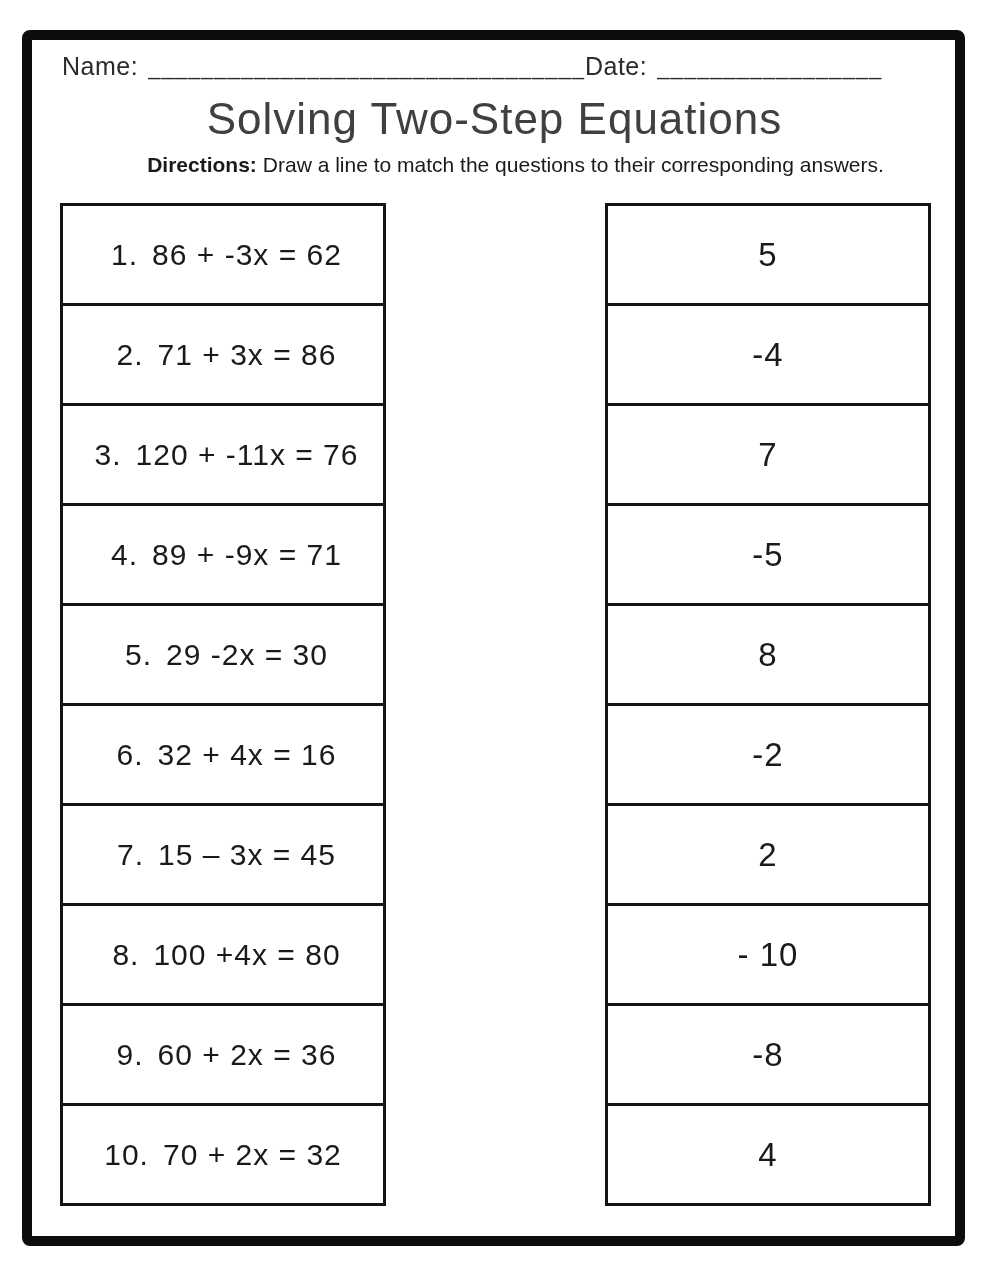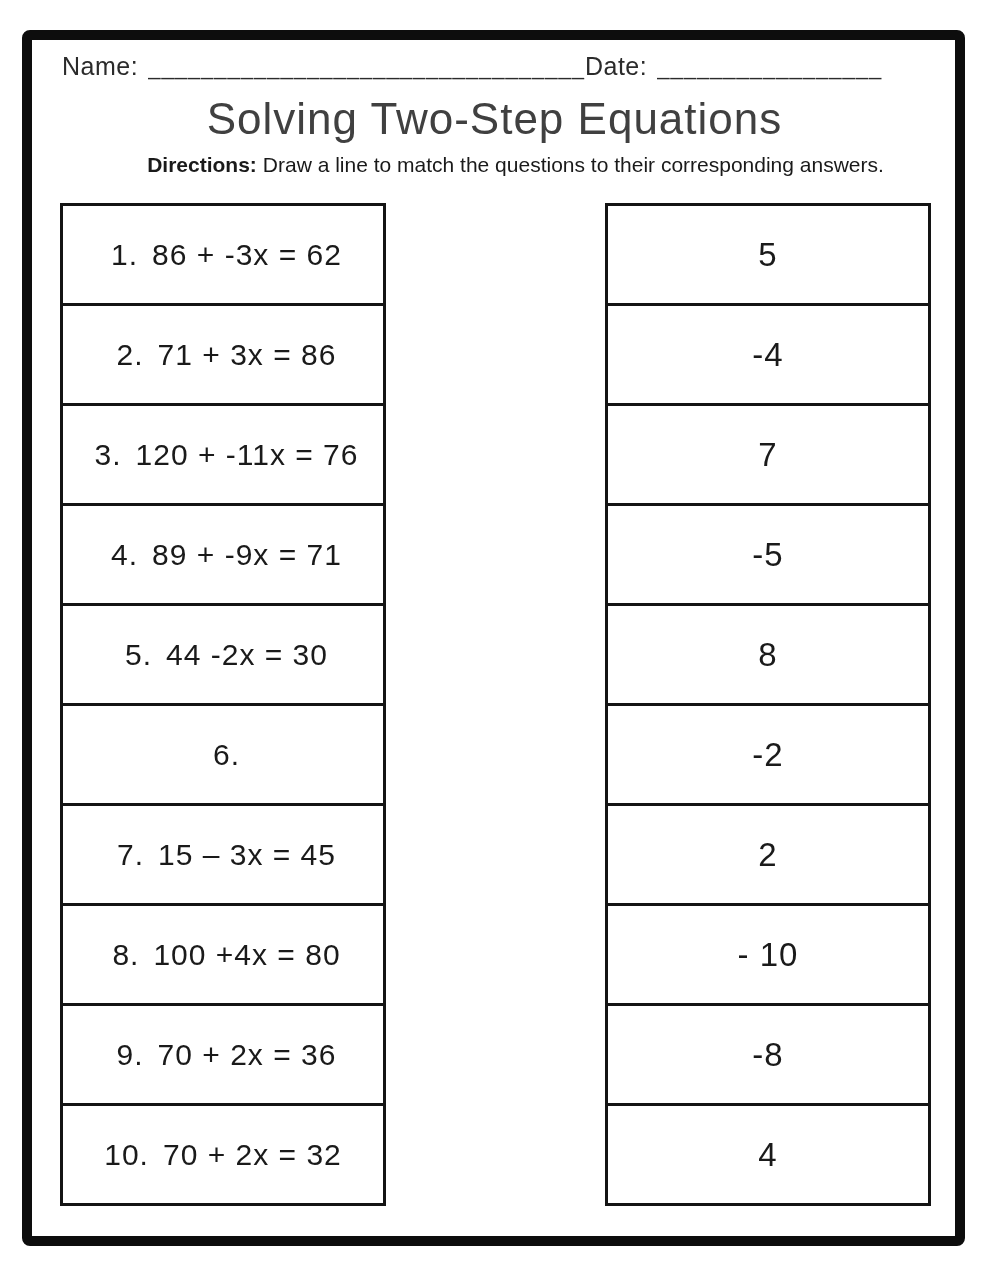--- a/index.html
+++ b/index.html
@@ -115,36 +115,37 @@
   <div class="cell q">
     <span class="qnum">3.</span>
     <span class="qeq">120 + -11x = 76</span>
   </div>
   <div class="cell q">
     <span class="qnum">4.</span>
     <span class="qeq">89 + -9x = 71</span>
   </div>
   <div class="cell q">
     <span class="qnum">5.</span>
-    <span class="qeq">44 -2x = 30</span>
+    <span class="qeq">29 -2x = 30</span>
   </div>
   <div class="cell q">
     <span class="qnum">6.</span>
+    <span class="qeq">32 + 4x = 16</span>
   </div>
   <div class="cell q">
     <span class="qnum">7.</span>
     <span class="qeq">15 – 3x = 45</span>
   </div>
   <div class="cell q">
     <span class="qnum">8.</span>
     <span class="qeq">100 +4x = 80</span>
   </div>
   <div class="cell q">
     <span class="qnum">9.</span>
-    <span class="qeq">70 + 2x = 36</span>
+    <span class="qeq">60 + 2x = 36</span>
   </div>
   <div class="cell q">
     <span class="qnum">10.</span>
     <span class="qeq">70 + 2x = 32</span>
   </div>
 </div>
 
 <div class="column answers-column">
   <div class="cell a">
     <span>5</span>

